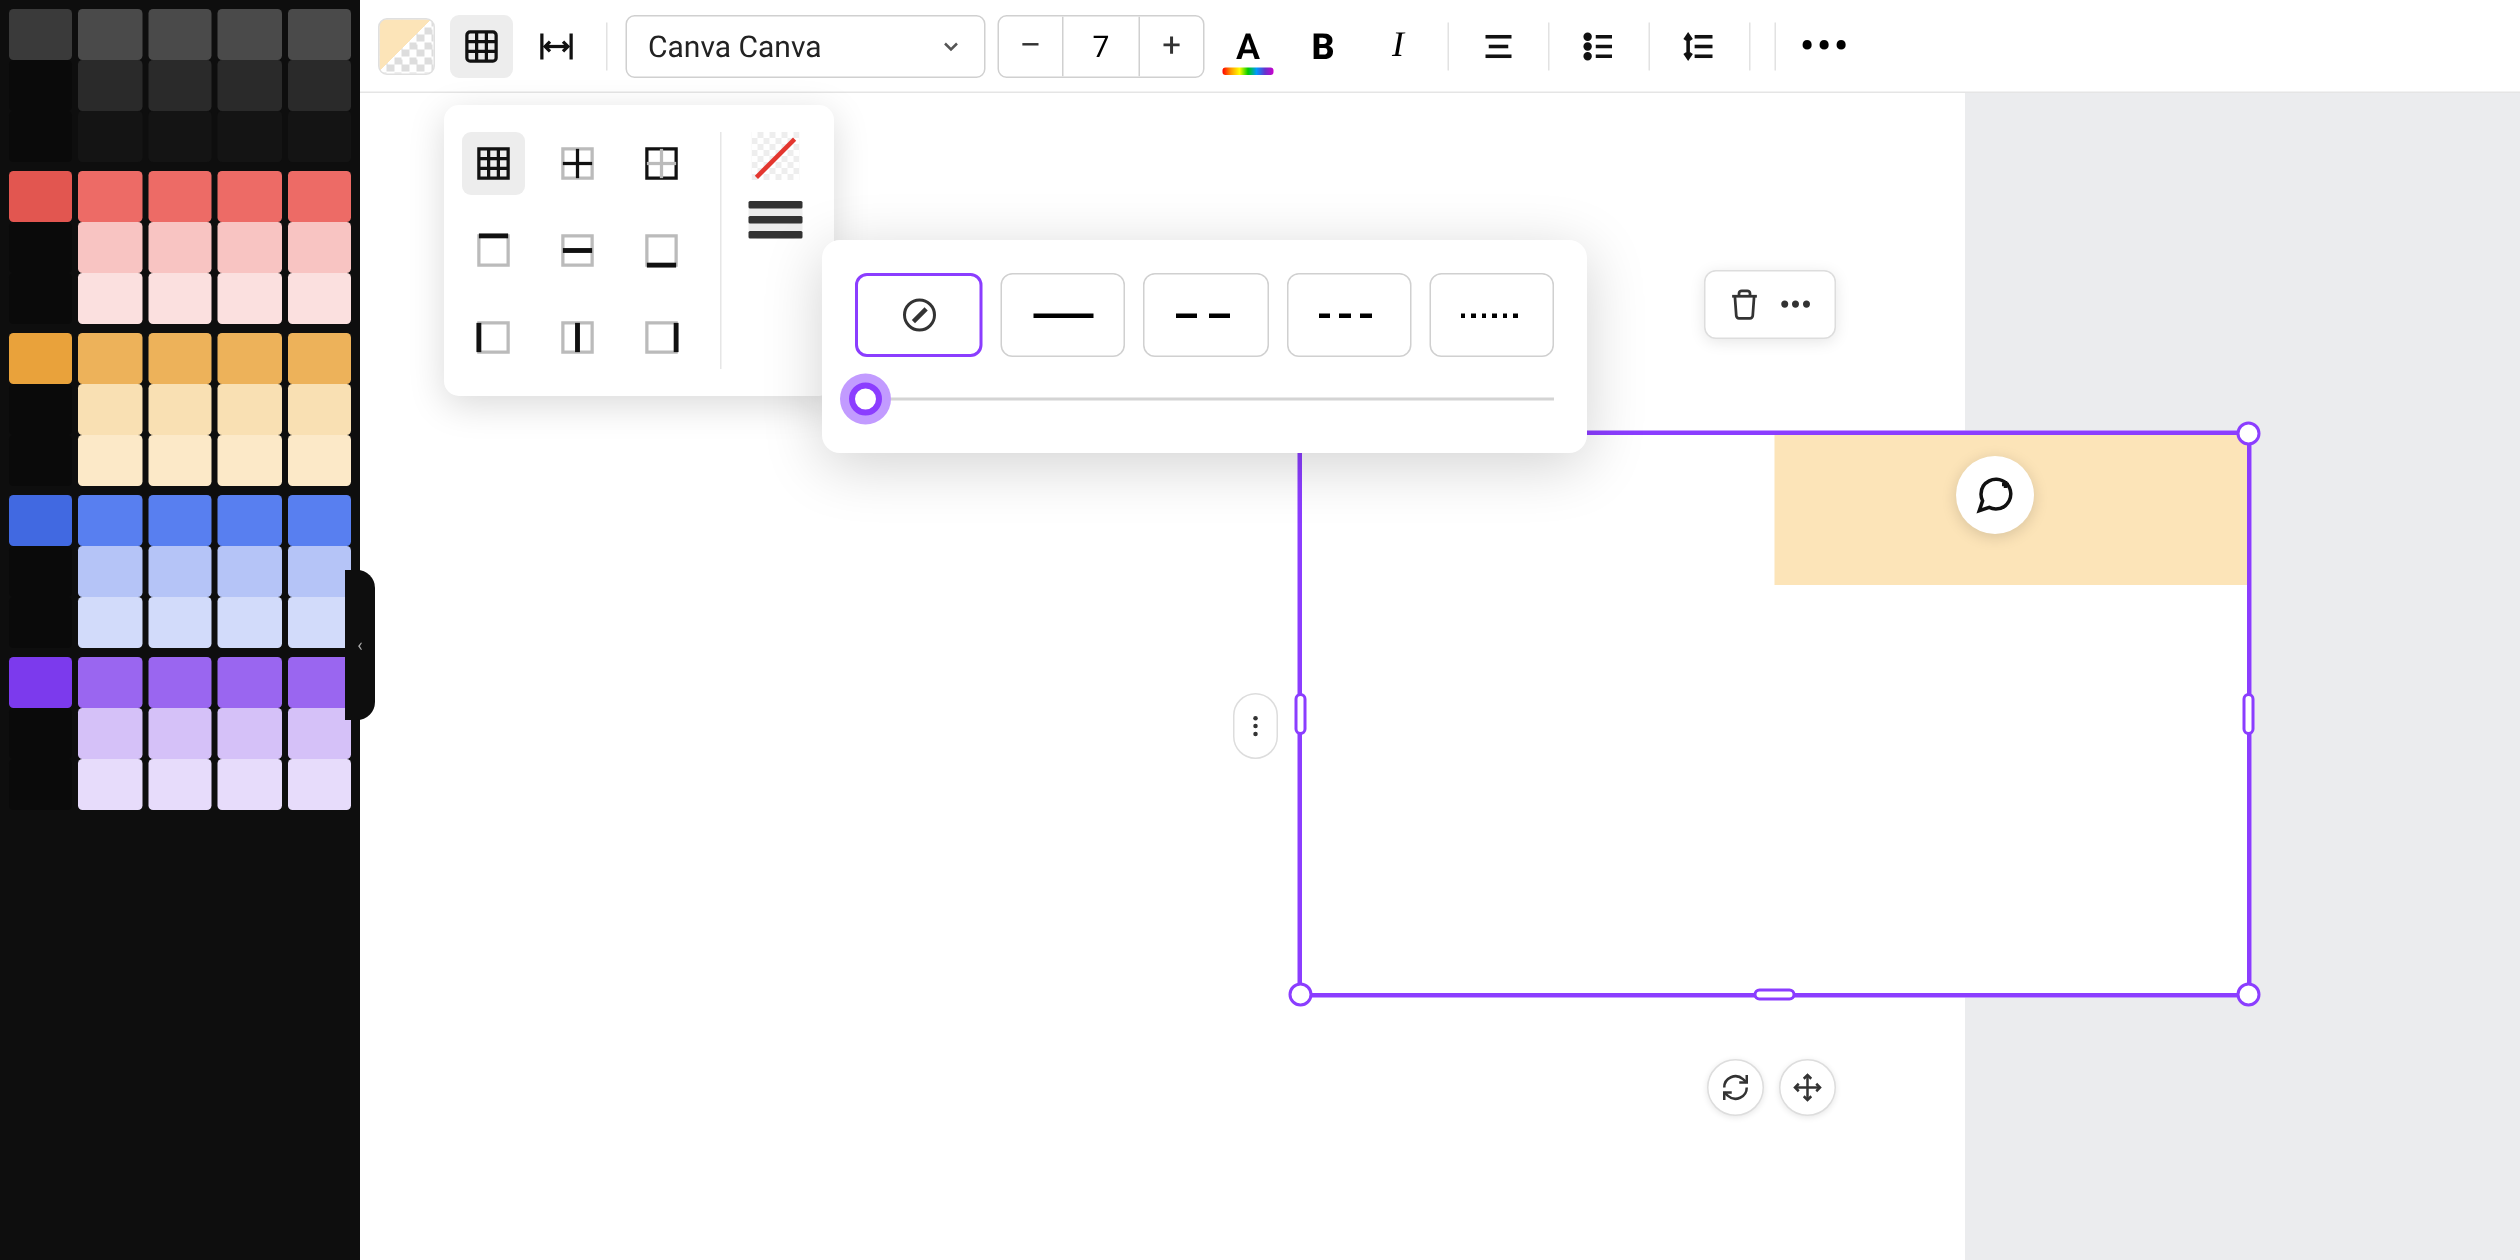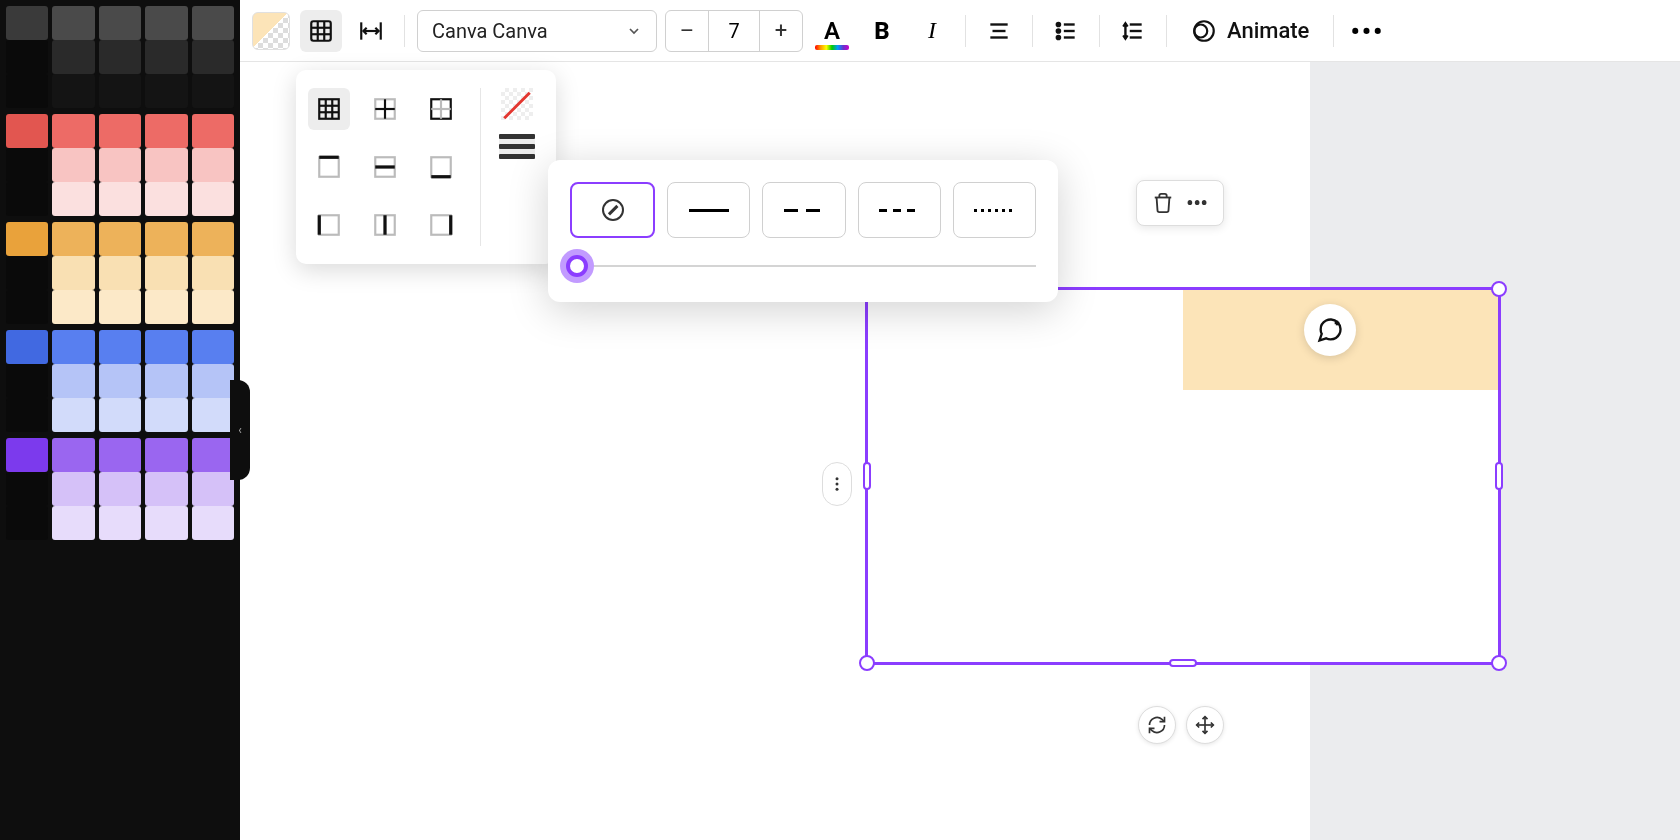--- a/index.html
+++ b/index.html
@@ -268,27 +268,20 @@
     <svg width="26" height="26" viewBox="0 0 24 24" fill="none" stroke="#111" stroke-width="2.2">
         <line x1="9" y1="6" x2="20" y2="6"></line>
         <line x1="9" y1="12" x2="20" y2="12"></line>
         <line x1="9" y1="18" x2="20" y2="18"></line>
         <polyline points="3 8 5 5 7 8"></polyline>
         <polyline points="3 16 5 19 7 16"></polyline>
         <line x1="5" y1="5" x2="5" y2="19"></line>
       </svg>
   </div>
   <div class="divider"></div>
-  <div class="animate-btn">
-    <svg width="26" height="26" viewBox="0 0 24 24" fill="none" stroke="#111" stroke-width="2">
-        <circle cx="12" cy="12" r="9"></circle>
-        <circle cx="9" cy="12" r="6"></circle>
-      </svg>
-    <span>Animate</span>
-  </div>
   <div class="divider"></div>
   <div class="t-btn square">
     <span style="font-size:26px; letter-spacing:2px; font-weight:700;">•••</span>
   </div>
 </div>
 
 <div class="canvas">
   <div class="page-edge"></div>
 
   <div class="ctx-group" style="left:896px; top:118px;">

